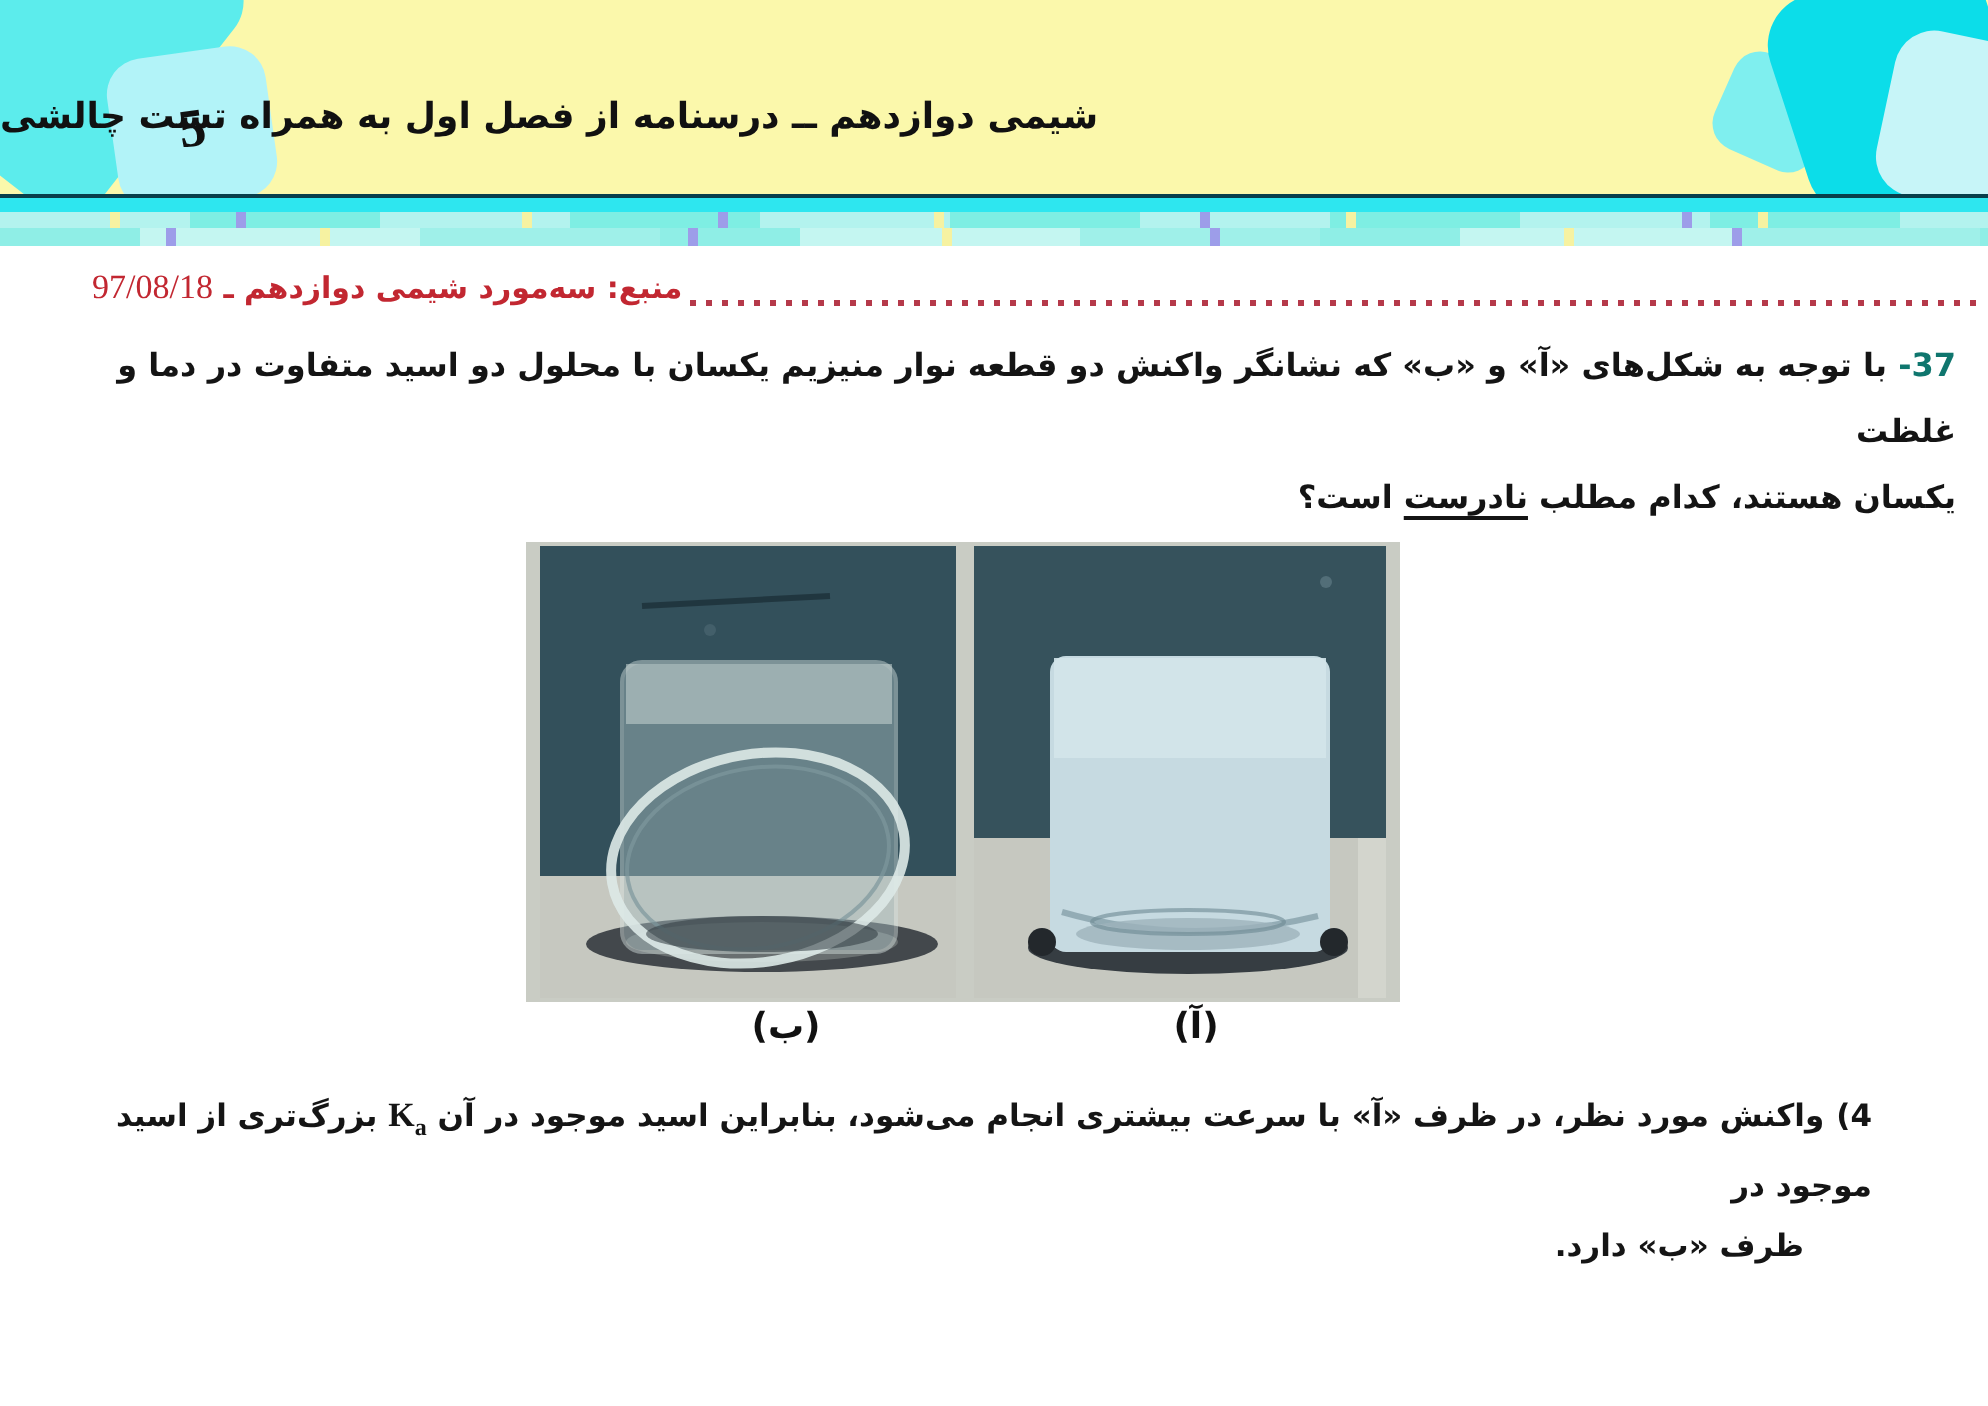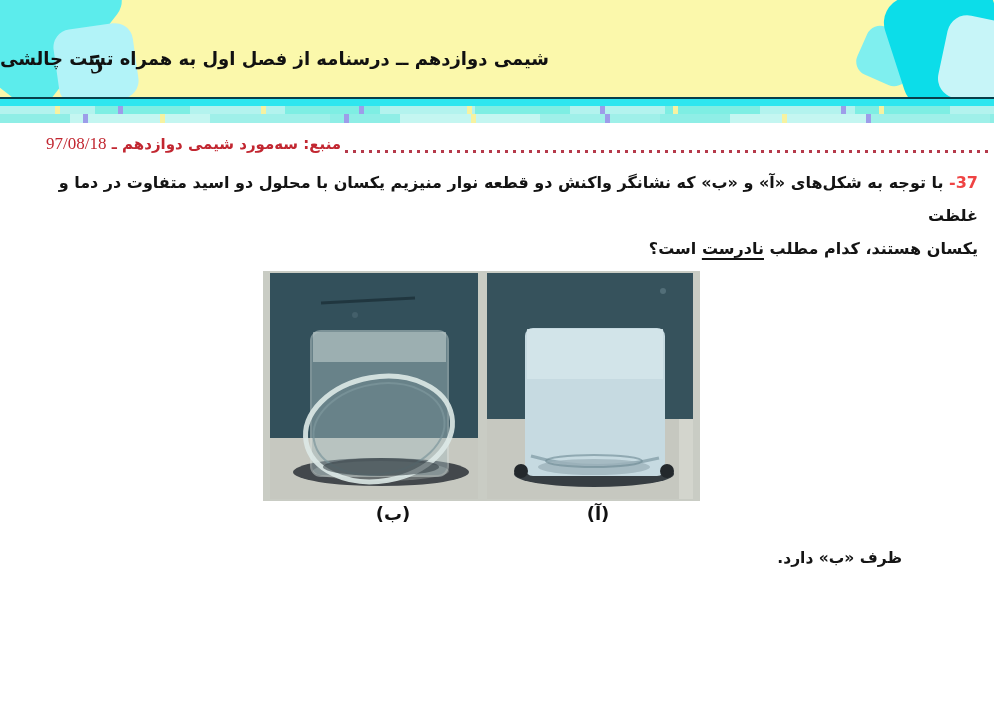--- a/index.html
+++ b/index.html
@@ -40,21 +40,21 @@
   .source-line { display:flex; direction:rtl; align-items:baseline;
                  margin:11px 6px 0 46px; height:26px; }
   .dots { flex:1; height:3px; align-self:flex-end; margin-bottom:7px; margin-left:4px;
           background:repeating-linear-gradient(90deg, #b5394a 0 3px, transparent 3px 8px); }
   .src-text { white-space:nowrap; font-size:15px; font-weight:700; color:#c22731; }
   .src-date { font-family:"Liberation Serif", serif; font-size:17px; font-weight:400; color:#c22731;margin-top:24px; }
 
   
   .question { direction:rtl; text-align:right; margin:6px 16px 0 46px;
               font-size:16px; font-weight:700; color:#141414; line-height:33px; }
-  .q-num { color:#ef4444; unicode-bidi:isolate; }
+  .q-num { color:#0f766e; unicode-bidi:isolate; }
   .underl { text-decoration:underline; text-decoration-thickness:2px; text-underline-offset:4px; }
 
   
   .figure { position:relative; margin:6px 0 0 263px; width:437px; height:230px; }
   .captions { position:relative; margin-left:263px; width:437px; height:30px; }
   .cap { position:absolute; top:2px; font-size:18px; font-weight:700; color:#111; text-align:center; direction:rtl; }
   .cap-b { left:100px; width:60px; }
   .cap-a { left:310px; width:50px; }
 
   
@@ -136,16 +136,17 @@
       </g>
     </svg>
   </div>
 
   <div class="captions">
     <span class="cap cap-b">(ب)</span>
     <span class="cap cap-a">(آ)</span>
   </div>
 
   <div class="options">
+    <div class="opt"><span class="marker">4)</span><span>واکنش مورد نظر، در ظرف «آ» با سرعت بیشتری انجام می‌شود، بنابراین اسید موجود در آن </span><span class="ka"><span>K</span><sub>a</sub></span><span> بزرگ‌تری از اسید موجود در</span></div>
     <div class="opt opt-cont">ظرف «ب» دارد.</div>
   </div>
 
 </div>
 
 </body></html>

